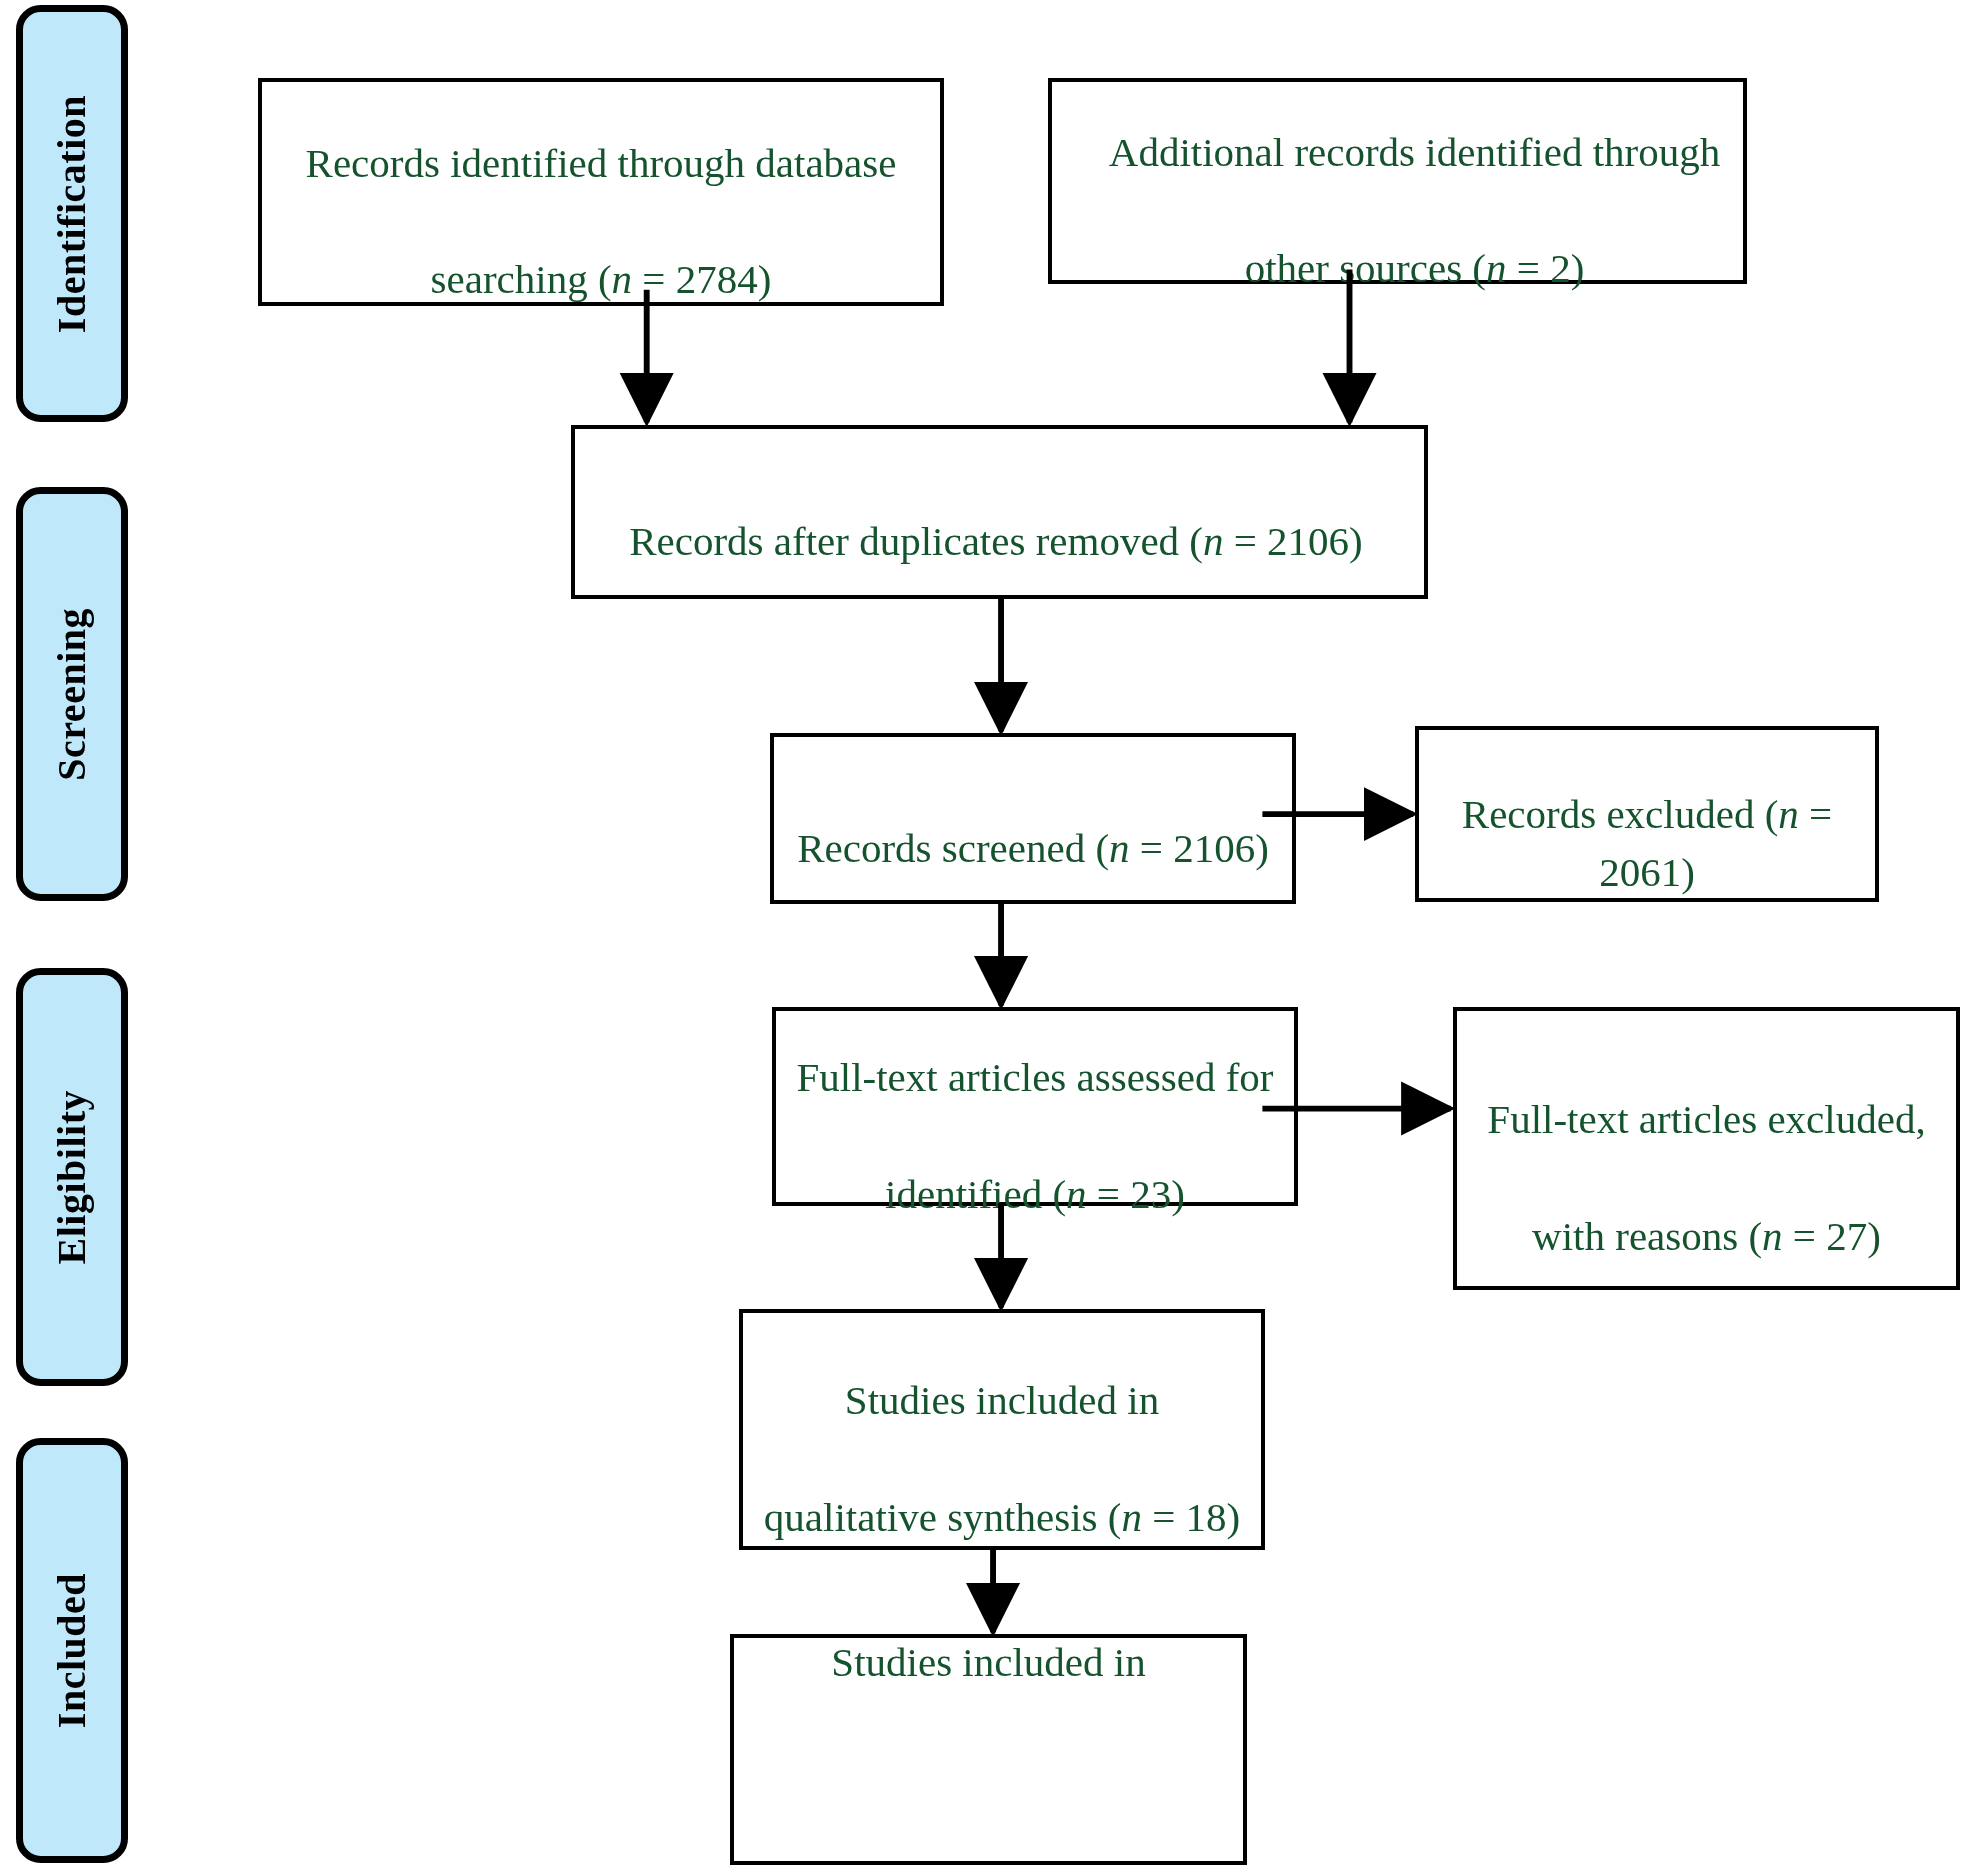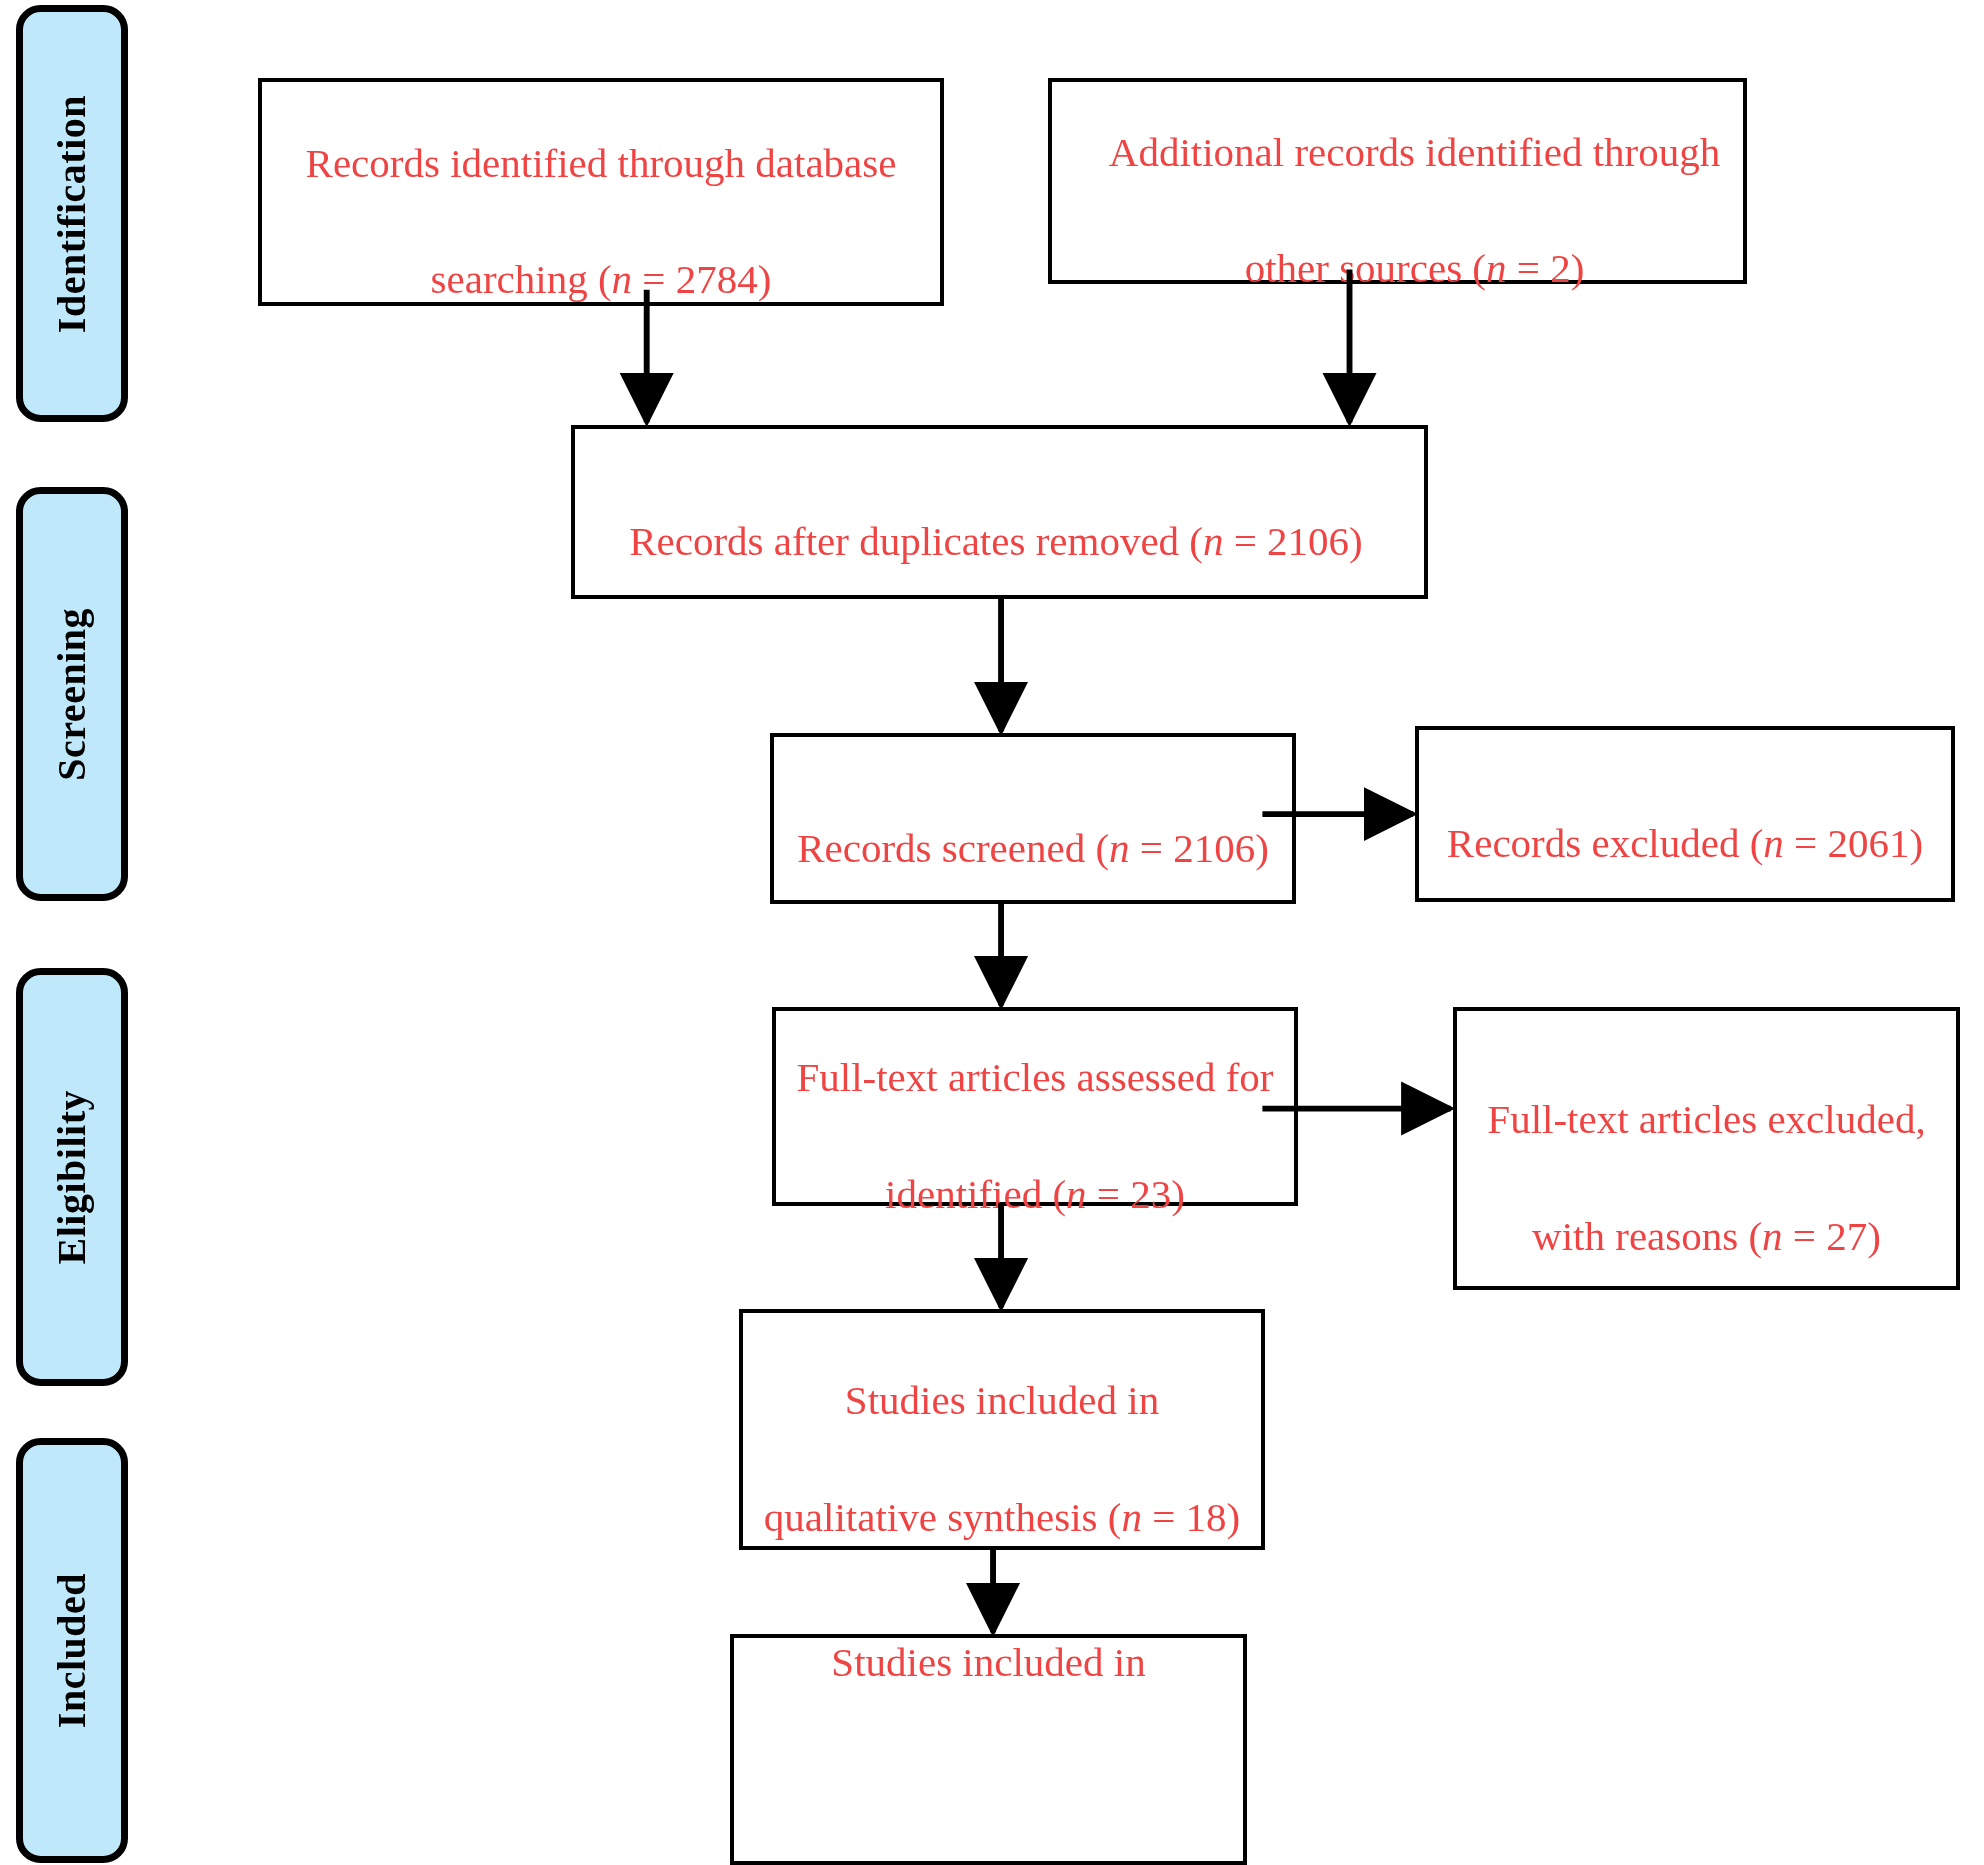--- a/index.html
+++ b/index.html
@@ -40,21 +40,21 @@
     border:4.8px solid #000000;
     box-sizing:border-box;
     display:flex;
     align-items:center;
     justify-content:center;
     padding:0 14px;
   }
   .node .node-text{
     font-size:41px;
     line-height:1.42;
-    color:#ef4444;
+    color:#14532d;
     text-align:center;
     white-space:pre-line;
   }
   .node .node-text em{font-style:italic;}
   
   #arrows{
     position:absolute;
     left:0;top:0;
     width:1985px;
     height:1866px;
@@ -101,21 +101,21 @@
       <span>Records after duplicates removed (</span><em>n</em><span> = 2106)</span>
     </div>
   </div>
 
   <div class="node" style="left:770px; top:733px; width:526px; height:171px;">
     <div class="node-text">
       <span>Records screened (</span><em>n</em><span> = 2106)</span>
     </div>
   </div>
 
-  <div class="node" style="left:1415px; top:726px; width:540px; height:176px;">
+  <div class="node" style="left:1415px; top:726px; width:464px; height:176px;">
     <div class="node-text">
       <span>Records excluded (</span><em>n</em><span> = 2061)</span>
     </div>
   </div>
 
   <div class="node" style="left:739px; top:1007px; width:526px; height:199px;margin-left:33px;">
     <div class="node-text">
       <span>Full-text articles assessed for</span><br>
       <span>identified (</span><em>n</em><span> = 23)</span>
     </div>

